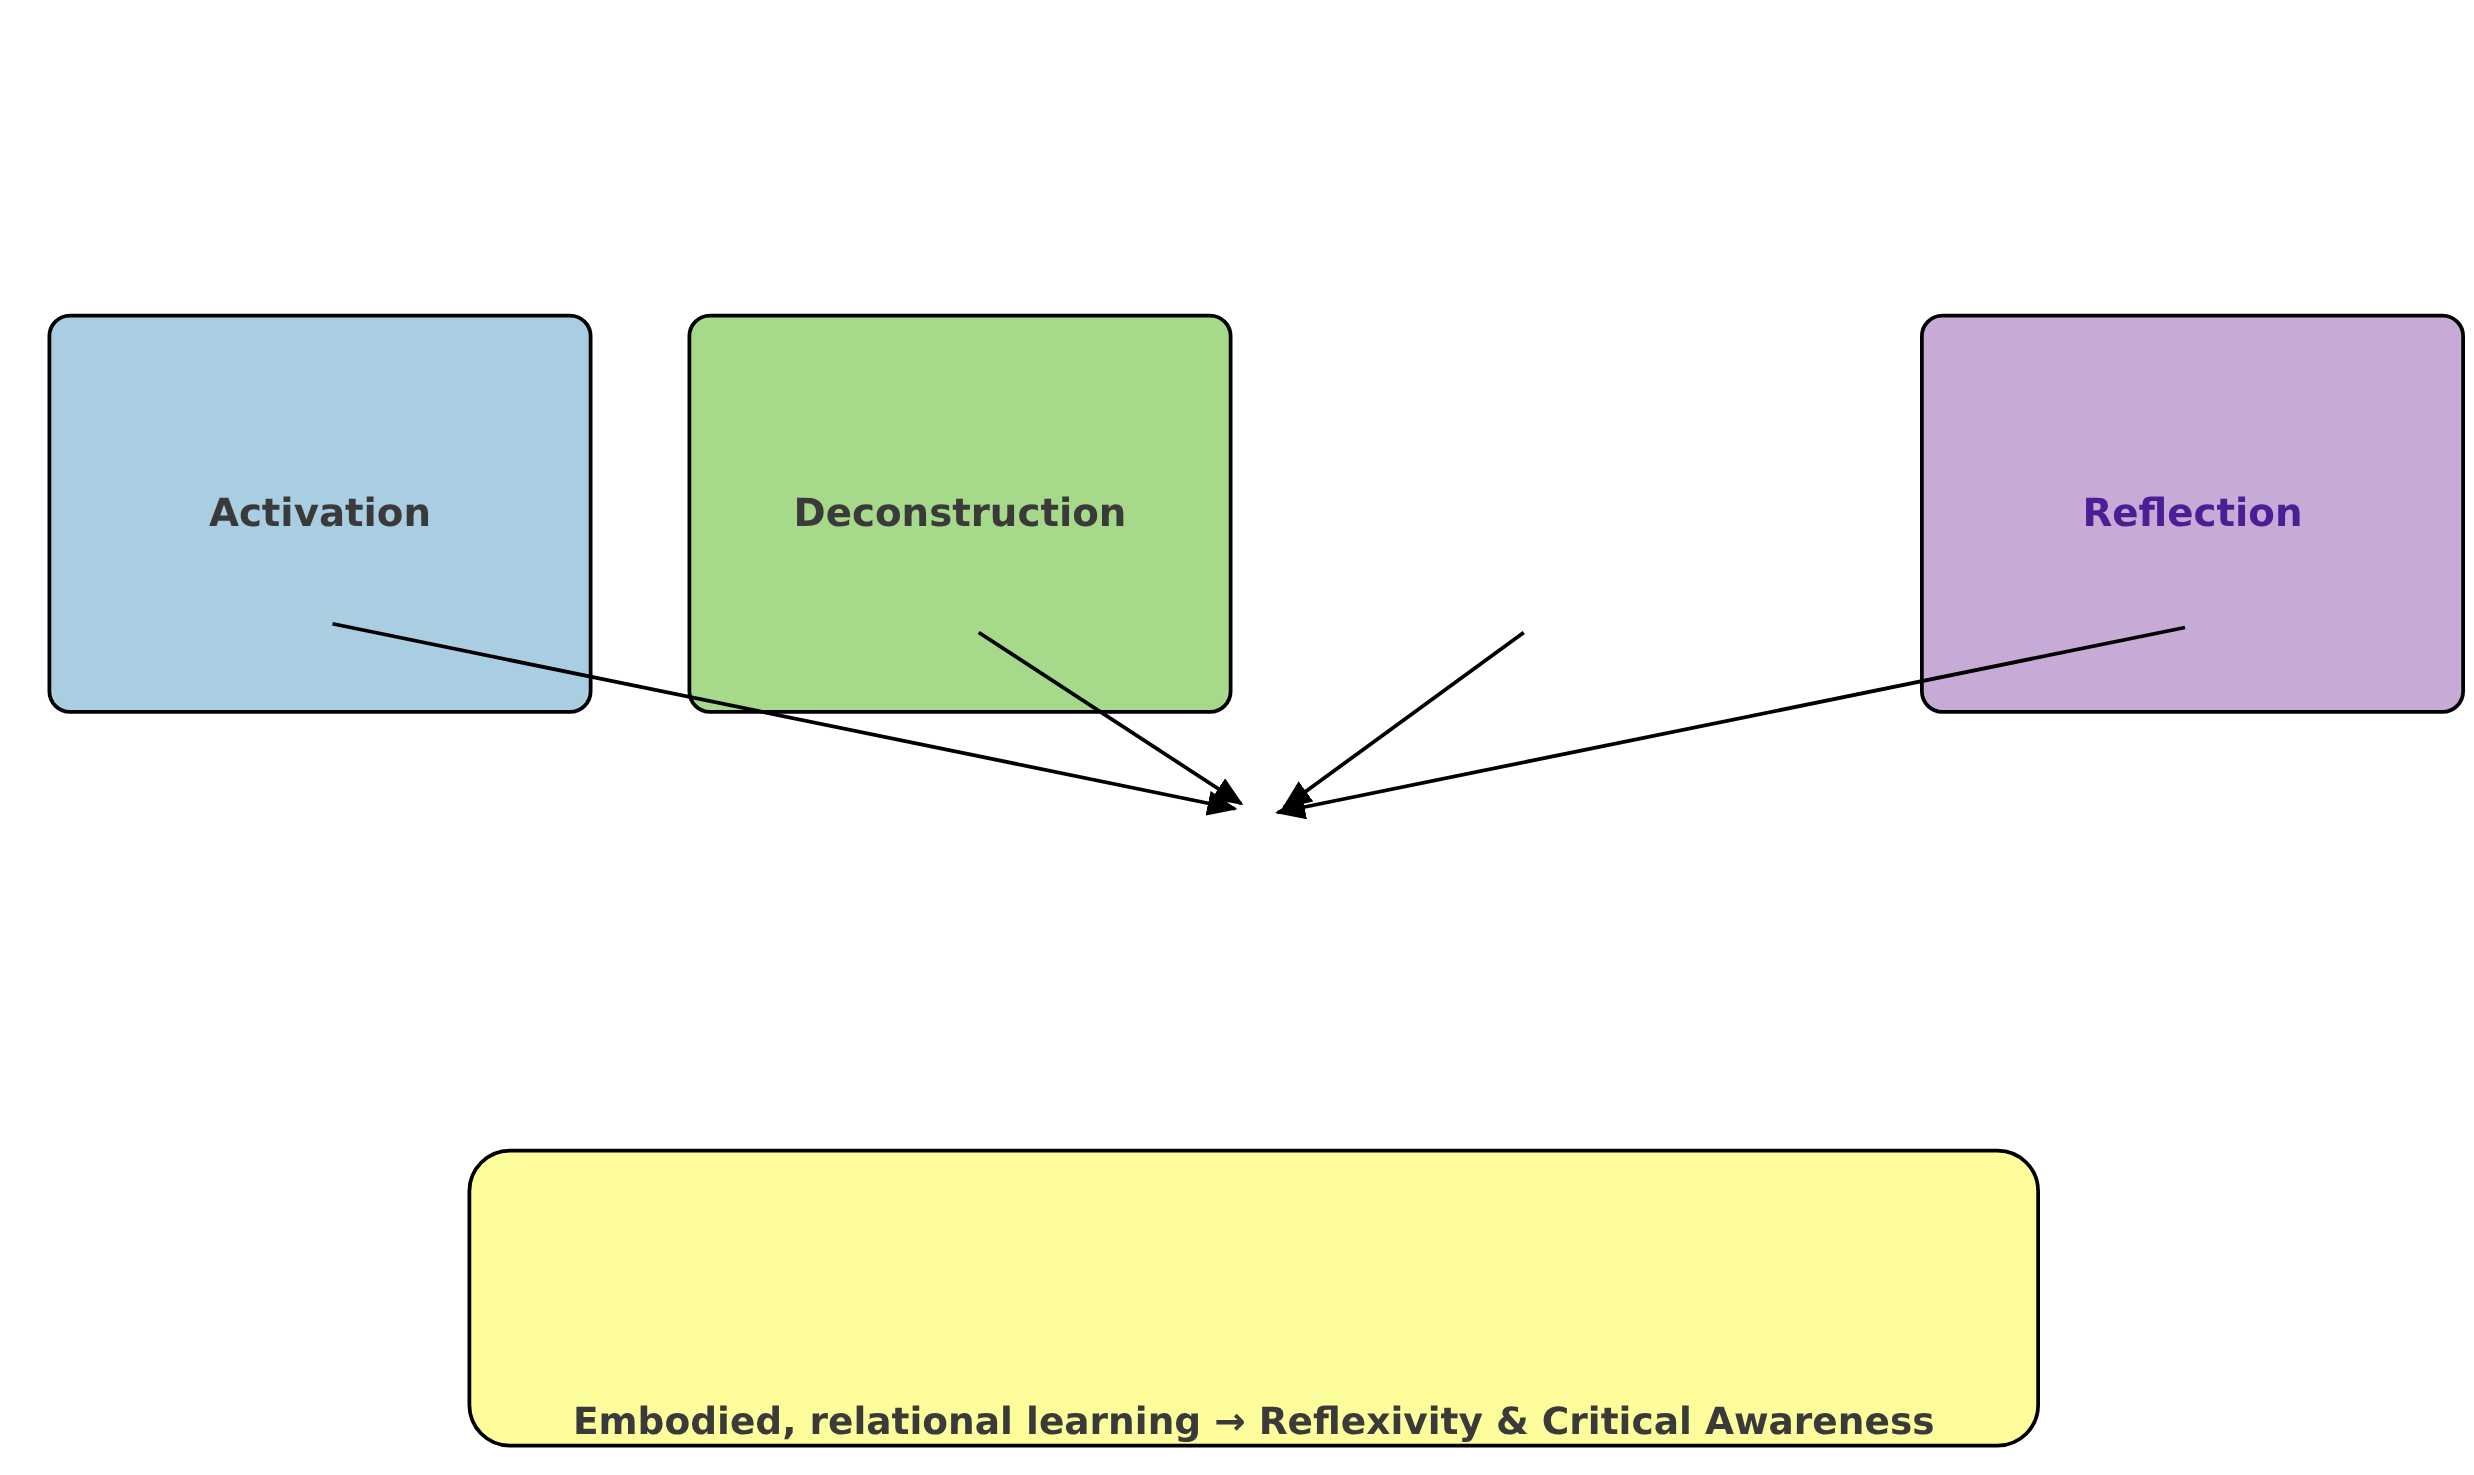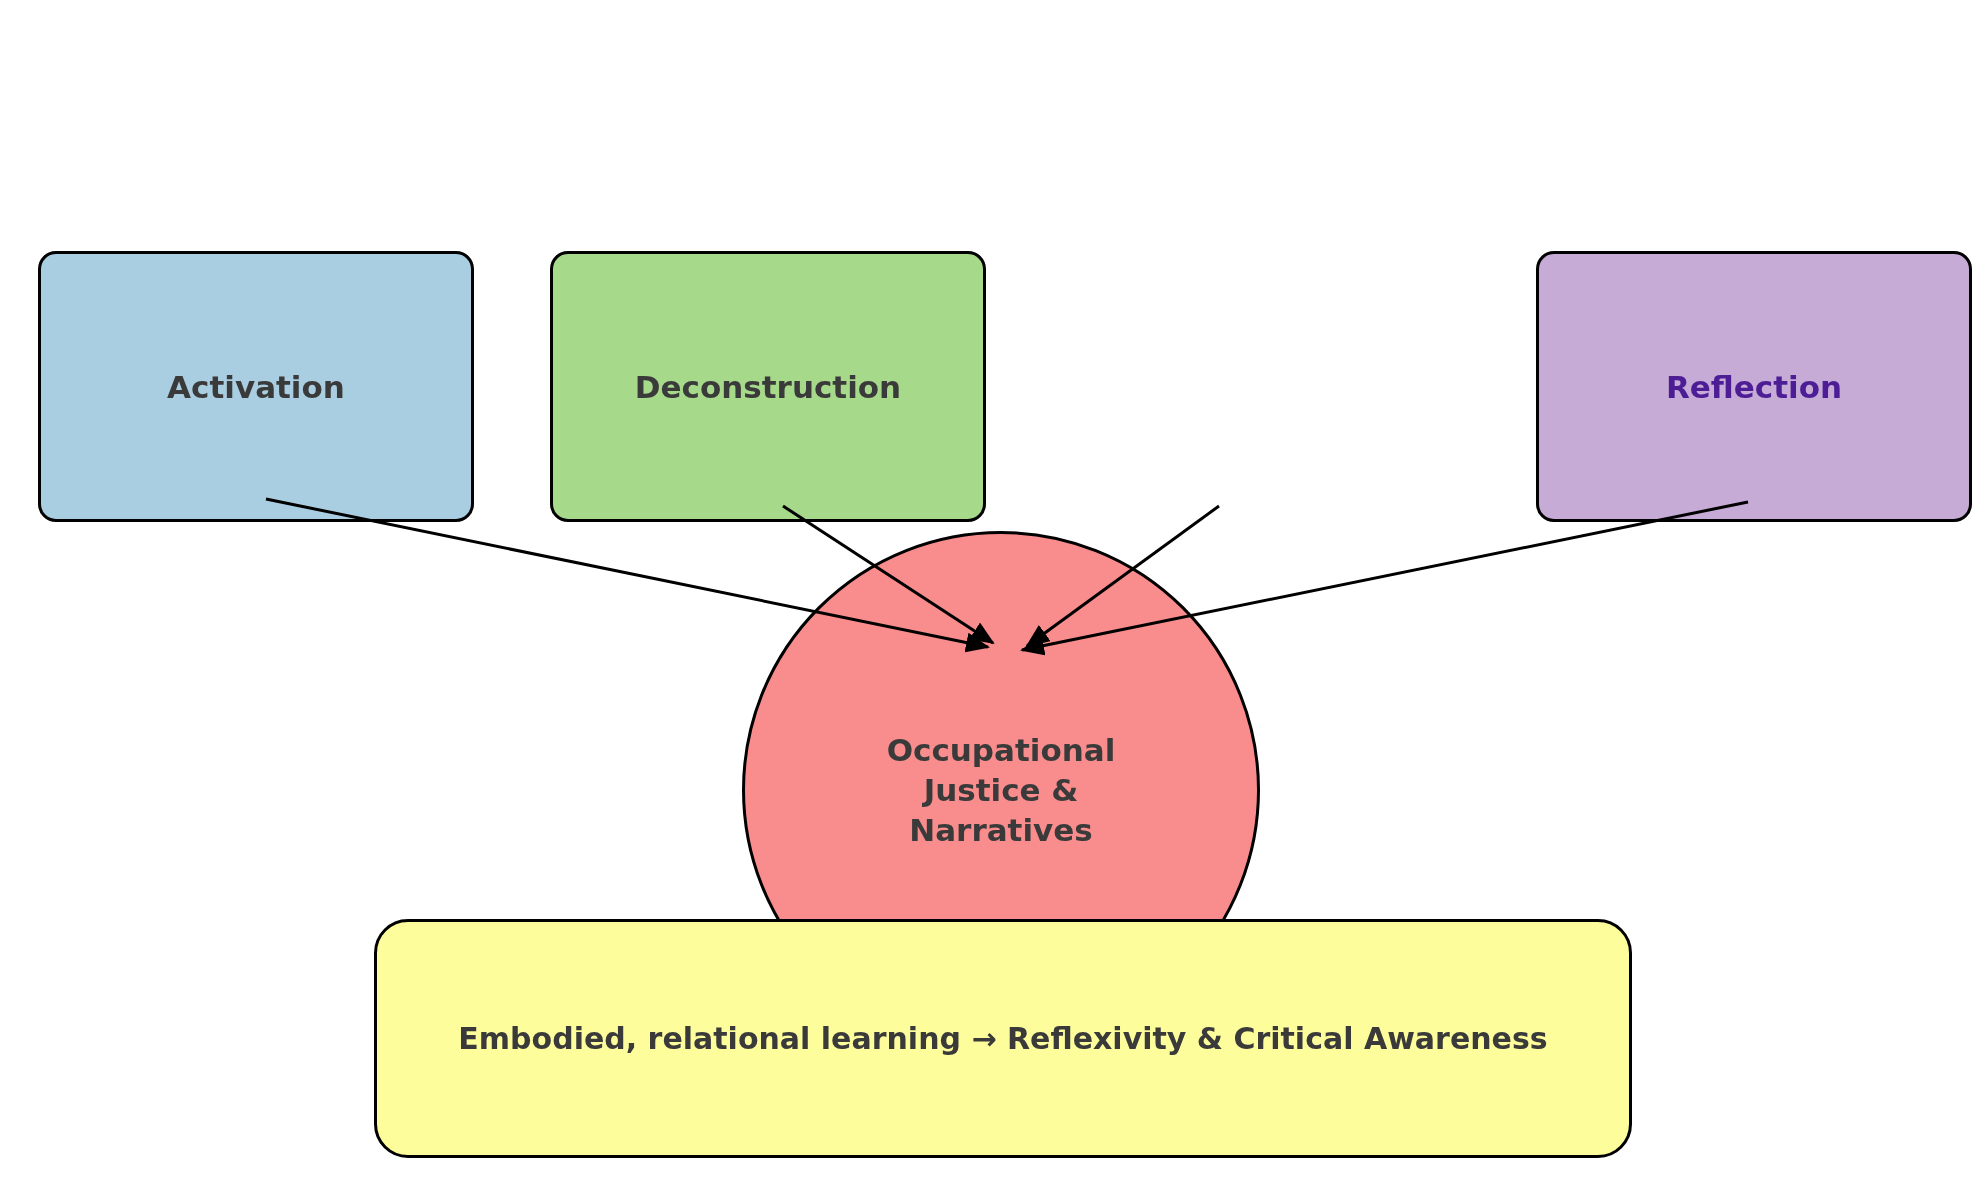--- a/index.html
+++ b/index.html
@@ -12,21 +12,21 @@
     height: 1180px;
     background: #ffffff;
     overflow: hidden;
   }
 
   
   .stage-box {
     position: absolute;
     top: 251px;
     width: 436px;
-    height: 271px;
+    height: 320px;
     border: 3px solid #000000;
     border-radius: 18px;
     display: flex;
     align-items: center;
     justify-content: center;
     z-index: 1;
   }
   #box-0 { left: 38px; }
   #box-1 { left: 550px; align-items: center; }
   #box-2 { left: 1024px; }
@@ -76,21 +76,21 @@
   
   .outcome-box {
     position: absolute;
     left: 374px;
     top: 919px;
     width: 1258px;
     height: 239px;
     border: 3px solid #000000;
     border-radius: 34px;
     display: flex;
-    align-items: center;
+    align-items: flex-end;
     justify-content: center;
     z-index: 3;
   }
   .outcome-label {
     font-size: 30px;
     font-weight: bold;
     color: #3a3a3a;
     text-align: center;
     padding: 0 40px;
   }
@@ -106,25 +106,20 @@
 
   <div class="stage-box" id="box-1" style="background-color: rgb(167, 217, 139);">
     <span class="stage-label" style="color: rgb(58, 58, 58);">Deconstruction</span>
   </div>
 
 
   <div class="stage-box" id="box-3" style="background-color: rgb(198, 171, 214);">
     <span class="stage-label" style="color: #4c1d95;">Reflection</span>
   </div>
 
-  <div class="center-circle" style="background-color: rgb(249, 140, 140);">
-    <span class="circle-label" style="color: rgb(58, 58, 58);">Occupational
-Justice &amp;
-Narratives</span>
-  </div>
 
   <svg class="arrows-layer" viewBox="0 0 1979 1180" xmlns="http://www.w3.org/2000/svg">
     <defs>
       <marker id="arrowhead" markerUnits="userSpaceOnUse" markerWidth="26" markerHeight="20" refX="22" refY="10" orient="auto">
         <path d="M0,0 L24,10 L0,20 Z" fill="#000000"></path>
       </marker>
     </defs>
     <line x1="266" y1="499" x2="988" y2="647" stroke="#000000" stroke-width="3" marker-end="url(#arrowhead)"></line>
     <line x1="783" y1="506" x2="993" y2="643" stroke="#000000" stroke-width="3" marker-end="url(#arrowhead)"></line>
     <line x1="1219" y1="506" x2="1027" y2="646" stroke="#000000" stroke-width="3" marker-end="url(#arrowhead)"></line>

